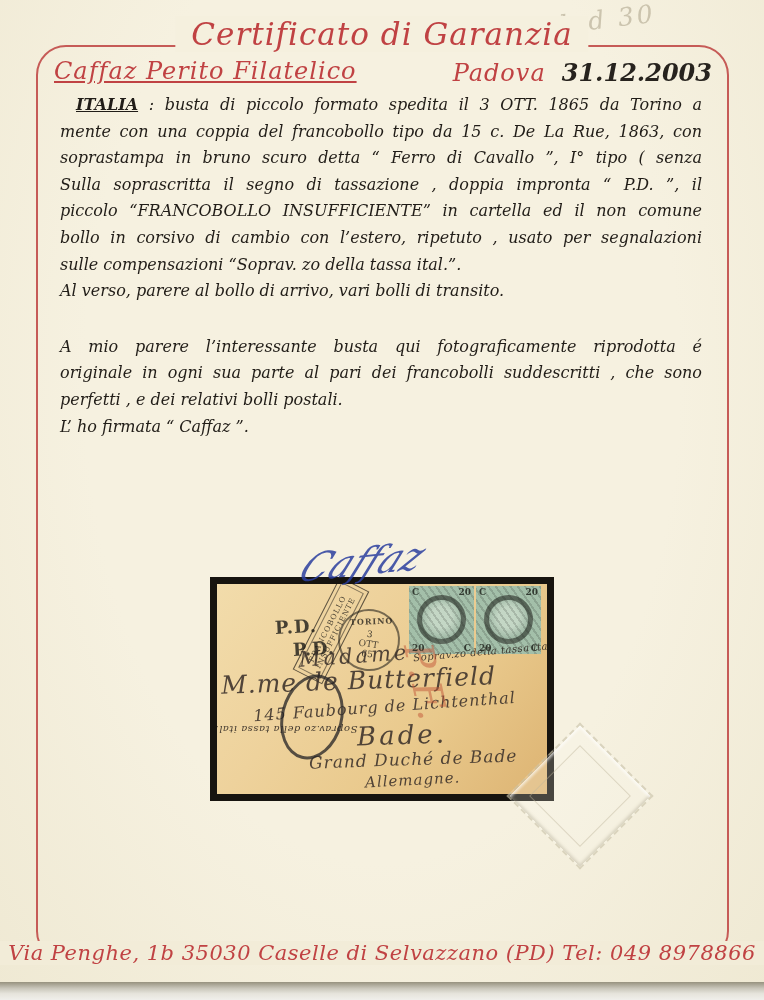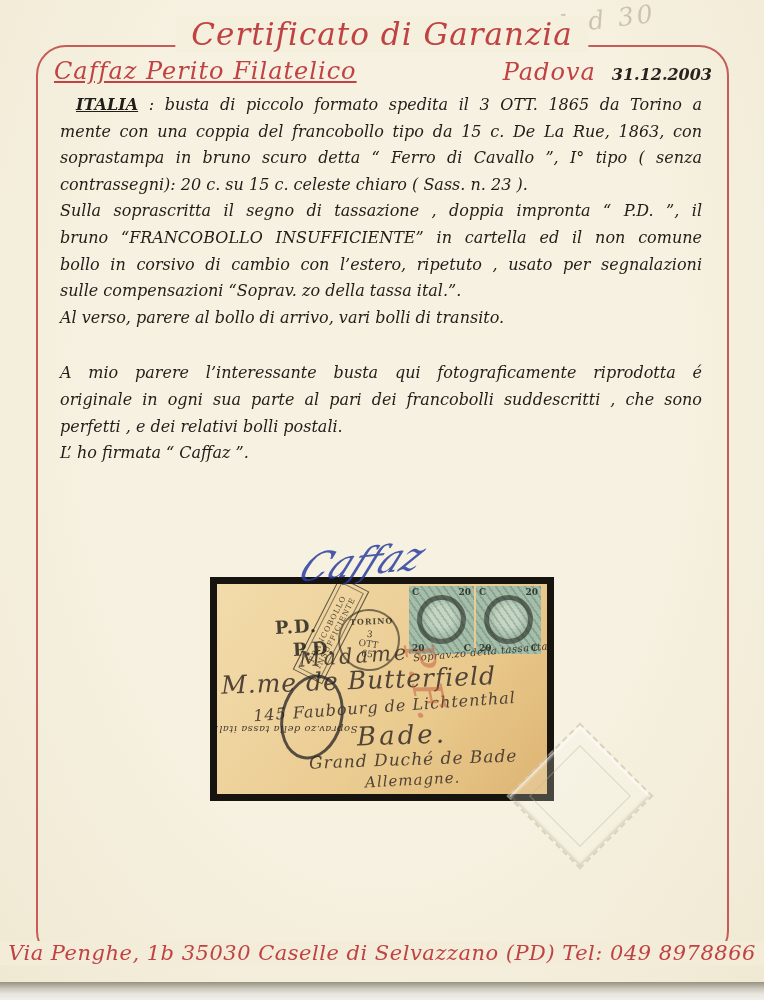--- a/index.html
+++ b/index.html
@@ -16,21 +16,21 @@
     color:rgba(152,142,116,.45);transform:rotate(-7deg);letter-spacing:3px;z-index:1;}
   
   .frame{position:absolute;left:36px;top:45px;width:693px;height:916px;
     border:2px solid #c65b57;border-radius:30px;box-sizing:border-box;z-index:1;}
   .script{color:#c04243;font-style:italic;}
   .title{position:absolute;left:50%;transform:translateX(-50%);top:16px;
     font-size:31px;background:#f5f0de;padding:0 16px;white-space:nowrap;z-index:3;letter-spacing:1px;}
   .expert{position:absolute;left:54px;top:57px;font-size:24px;z-index:3;letter-spacing:1px;text-decoration:underline;}
   .place-date{position:absolute;right:52px;top:58px;display:flex;align-items:baseline;gap:16px;z-index:3;margin-left:24px;}
   .place{font-size:24px;letter-spacing:1px;}
-  .date{font-size:16px;font-style:italic;font-weight:bold;color:#27231e;}
+  .date{font-size:24px;font-style:italic;font-weight:bold;color:#27231e;}
   
   .body-text{position:absolute;left:60px;top:92px;width:642px;z-index:2;
     font-style:italic;font-size:16px;line-height:26.6px;color:#211d18;}
   .line{text-align:justify;}
   .jl{text-align-last:justify;}
   .indent{padding-left:16px;}
   .para-gap{margin-top:29px;}
   .underlined{text-decoration:underline;font-weight:bold;}
   
   .photo{position:absolute;left:210px;top:577px;width:344px;height:224px;
@@ -103,23 +103,22 @@
 
   <div class="place-date">
     <span class="script place">Padova</span>
     <span class="date">31.12.2003</span>
   </div>
 
   <div class="body-text">
     <div class="line jl indent"><span class="underlined">ITALIA</span><span> : busta di piccolo formato spedita il 3 OTT. 1865 da Torino a</span></div>
     <div class="line jl">mente con una coppia del francobollo tipo da 15 c. De La Rue, 1863, con</div>
     <div class="line jl">soprastampa in bruno scuro detta “ Ferro di Cavallo ”, I° tipo ( senza</div>
-    <div class="line">contrassegni): 20 c. su 15 c. celeste chiaro ( Sass. n. 23 ).</div>
     <div class="line jl">Sulla soprascritta il segno di tassazione , doppia impronta “ P.D. ”, il</div>
-    <div class="line jl">bruno “FRANCOBOLLO INSUFFICIENTE” in cartella ed il non comune</div>
+    <div class="line jl">piccolo “FRANCOBOLLO INSUFFICIENTE” in cartella ed il non comune</div>
     <div class="line jl">bollo in corsivo di cambio con l’estero, ripetuto , usato per segnalazioni</div>
     <div class="line">sulle compensazioni “Soprav. zo della tassa ital.”.</div>
     <div class="line">Al verso, parere al bollo di arrivo, vari bolli di transito.</div>
     <div class="line jl para-gap">A mio parere l’interessante busta qui fotograficamente riprodotta é</div>
     <div class="line jl">originale in ogni sua parte al pari dei francobolli suddescritti , che sono</div>
     <div class="line">perfetti , e dei relativi bolli postali.</div>
     <div class="line">L’ ho firmata “ Caffaz ”.</div>
   </div>
 
   <div class="sig">Caffaz</div>

